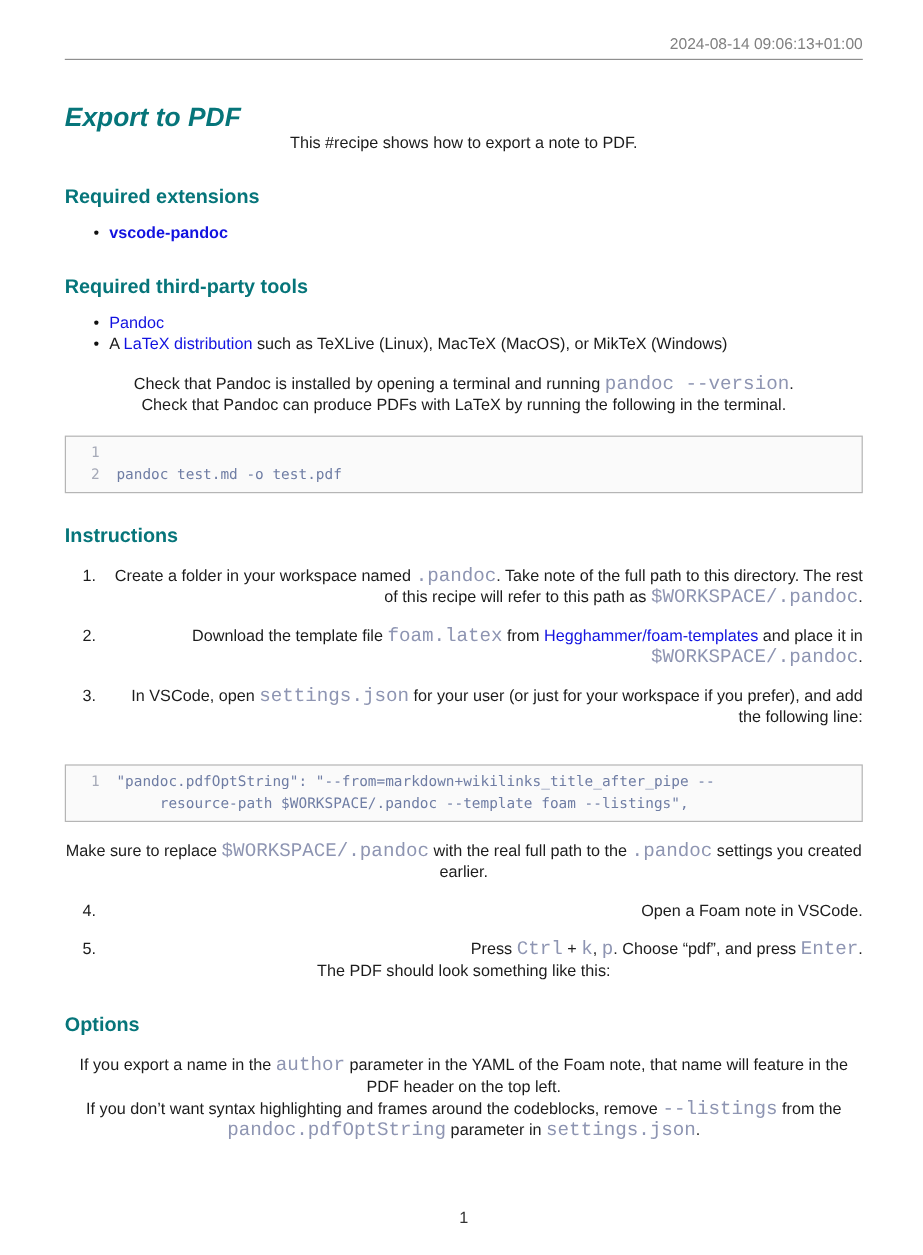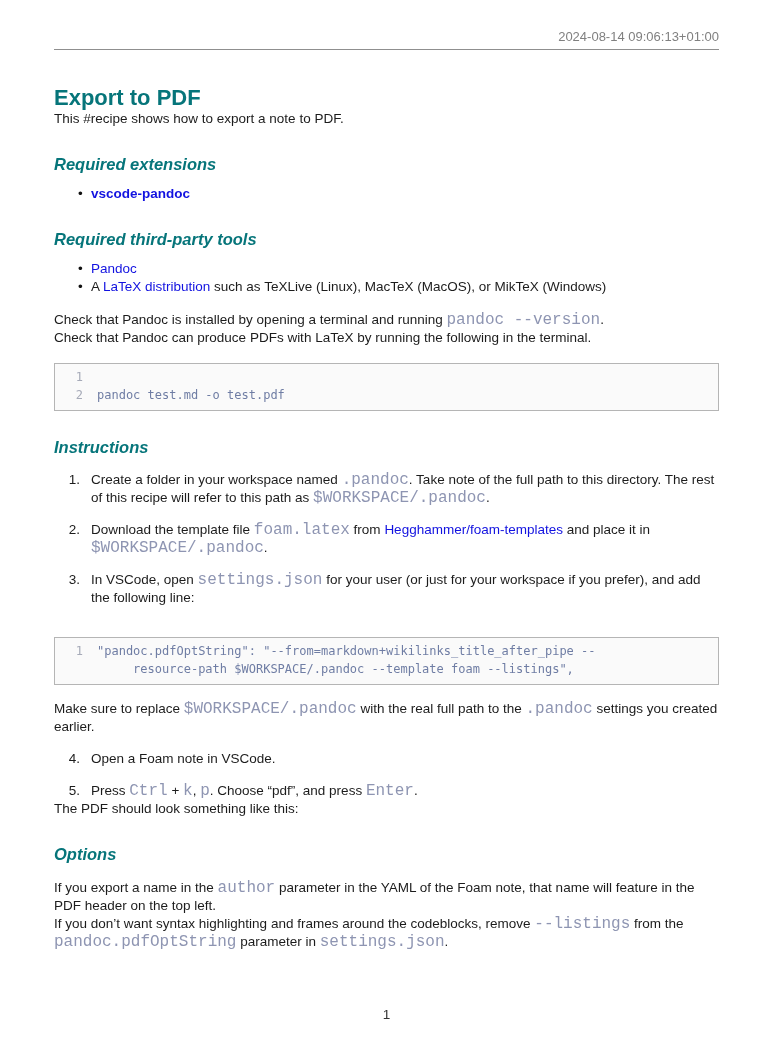--- a/index.html
+++ b/index.html
@@ -6,35 +6,35 @@
   html,body { background:#ffffff; }
   .page {
     width:769px; height:1046px; background:#ffffff; overflow:hidden;
     font-family:"Liberation Sans", sans-serif; font-size:13.5px; line-height:18px; color:#1c1c1c;
     display:flex; flex-direction:column; padding:28px 50px 16px 54px;
   }
   
   .timestamp { text-align:right; color:#808080; font-size:13px; }
   .rule { border-bottom:1px solid #8f8f8f; margin-top:3px; }
   
-  h1 { color:#06757a; font-size:22px; line-height:24px; margin-top:36px; font-weight:bold; }
-  h2 { color:#06757a; font-size:16.5px; line-height:19px; margin-top:27px; font-weight:bold;font-style:italic; }
+  h1 { color:#06757a; font-size:22px; line-height:24px; margin-top:36px; font-weight:bold;font-style:italic; }
+  h2 { color:#06757a; font-size:16.5px; line-height:19px; margin-top:27px; font-weight:bold; }
   p.body { margin-top:0; }
-  .pgroup { margin-top:15px; }
+  .pgroup { margin-top:15px;text-align:center; }
   
   .link { color:#1212e0; text-decoration:none; cursor:pointer; }
   .b { font-weight:bold;text-align:right; }
   .icode { font-family:Liberation Mono, monospace; font-size:16px; color:#8e95b2; }
   
   ul.blist { list-style:none; margin-top:11px; }
   ul.blist li { padding-left:37px; position:relative; }
   ul.blist li::before { content:"•"; position:absolute; left:24px; color:#111; }
   .olist .step { display:flex; margin-top:14px; }
   .olist .num { width:26px; text-align:right; margin-right:11px; flex-shrink:0; }
-  .olist .stext { flex:1; }
+  .olist .stext { flex:1;text-align:right; }
   
   .codeblock { border:1px solid #b5b5b5; background:#fafafa; padding:5px 8px 6px 8px; margin-top:16px; }
   .cb2 { margin-top:30px; }
   .cline { display:flex; line-height:17.5px; }
   .lno { width:20px; text-align:right; margin-right:14px; color:#a6aab8; font-family:"DejaVu Sans Mono", monospace; font-size:12px; flex-shrink:0; }
   .ccode { white-space:pre; color:#6f7da4; font-family:"DejaVu Sans Mono", monospace; font-size:12px; }
   
   footer { margin-top:auto; text-align:center; padding-bottom:6px; font-size:13.5px; color:#333; }
 </style>
 </head>

